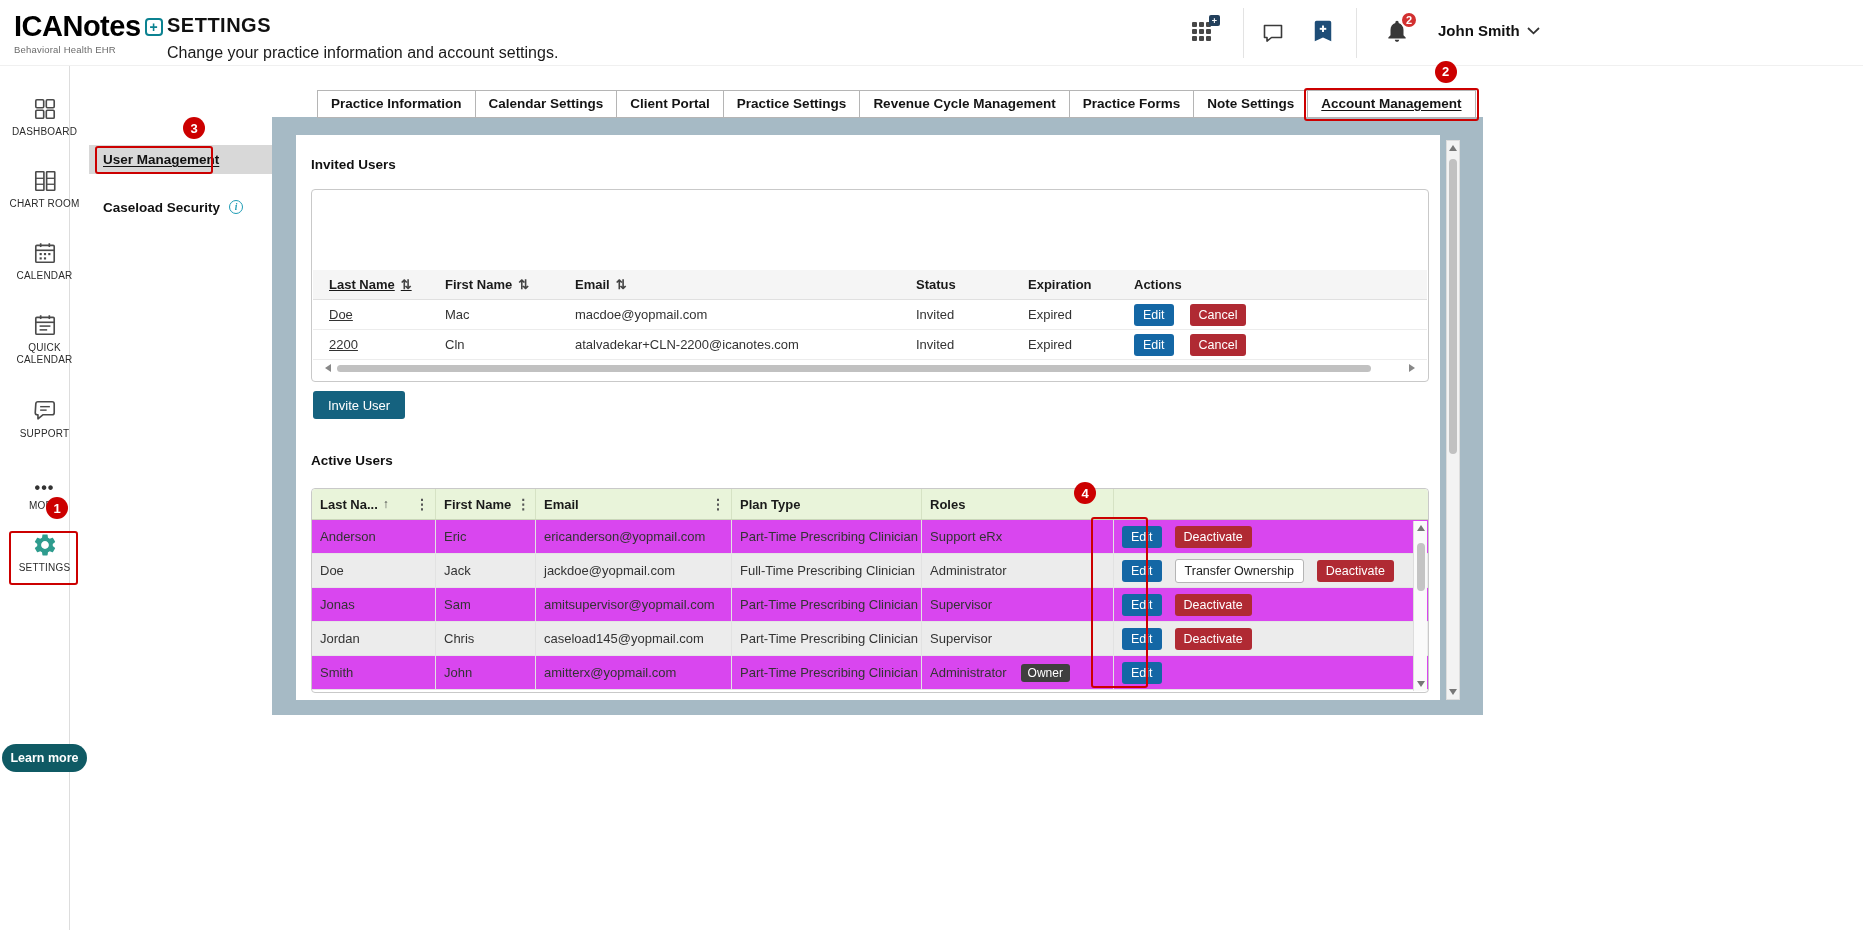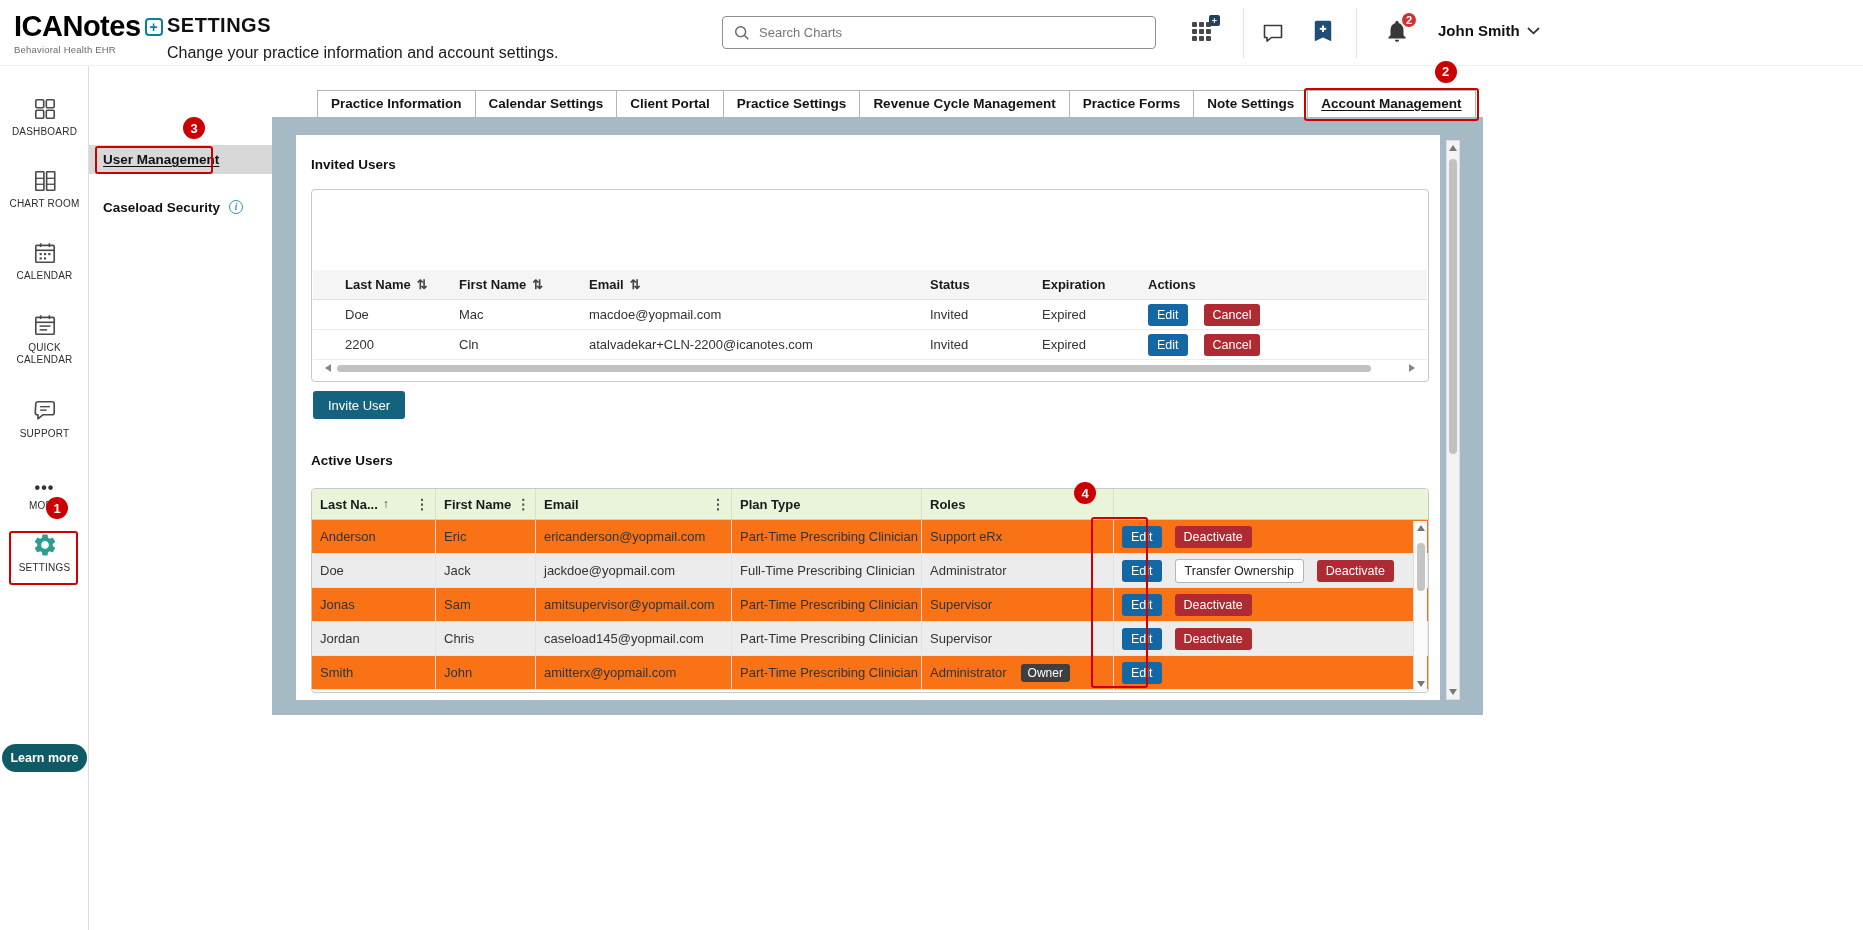--- a/index.html
+++ b/index.html
@@ -24,21 +24,21 @@
   .apps-grid { left:1192px; top:22px; width:20px; height:20px; display:grid; grid-template-columns:repeat(3,5px); grid-template-rows:repeat(3,5px); gap:2px; }
   .apps-grid i { background:#474747; border-radius:1px; }
   .grid-badge { position:absolute; top:-7px; right:-8px; width:11px; height:11px; background:#23405c; border-radius:2px; color:#fff; font-size:9px; font-weight:bold; display:flex; align-items:center; justify-content:center; font-style:normal; }
   .chat-ic { left:1261px; top:21px; }
   .add-ic { left:1310px; top:18px; }
   .bell-ic { left:1384px; top:18px; }
   .bell-badge { position:absolute; top:-7px; right:-8px; min-width:18px; height:18px; border-radius:50%; background:#d23030; color:#fff; font-size:11px; font-weight:bold; display:flex; align-items:center; justify-content:center; border:2px solid #fff; }
   .user-menu { position:absolute; left:1438px; top:22px; display:flex; align-items:center; gap:7px; font-size:15px; font-weight:bold; color:#111; cursor:pointer; }
 
   
-  .sidebar { position:absolute; left:0; top:66px; width:89px; height:864px; background:#fff; border-right:1px solid #ddd; }
+  .sidebar { position:absolute; left:0; top:66px; width:70px; height:864px; background:#fff; border-right:1px solid #ddd; }
   .side-item { position:absolute; left:0; width:89px; display:flex; flex-direction:column; align-items:center; cursor:pointer; }
   .slabel { margin-top:4px; font-size:10px; color:#2b2b2b; text-align:center; line-height:12px; letter-spacing:0.2px; }
   .more-dots { font-size:16px; font-weight:bold; color:#333; letter-spacing:1px; line-height:16px; }
   .learn-more { position:absolute; left:2px; top:678px; width:85px; height:28px; background:#0f5a64; color:#fff; border:none; border-radius:14px; font-size:12.5px; font-weight:bold; font-family:inherit; cursor:pointer; }
 
   
   .subnav { position:absolute; left:89px; top:66px; width:183px; height:649px; background:#fff; }
   .subnav-sel { position:absolute; left:0; top:79px; width:183px; height:29px; background:#d8d8d8; display:flex; align-items:center; padding-left:14px; cursor:pointer; }
   .subnav-link { font-size:13.5px; font-weight:bold; color:#111; text-decoration:underline; text-underline-offset:2px; }
   .subnav-item2 { position:absolute; left:0; top:127px; width:183px; height:28px; display:flex; align-items:center; padding-left:14px; gap:9px; cursor:pointer; }
@@ -61,37 +61,37 @@
   .card { position:absolute; left:15px; top:54px; width:1118px; height:193px; border:1px solid #c9c9c9; border-radius:4px; background:#fff; }
   .search-fs { position:absolute; left:25px; top:18px; width:1070px; height:38px; border:1px solid #767676; border-radius:3px; }
   .search-fs legend { margin-left:8px; padding:0 4px; font-size:10.5px; font-weight:bold; color:#222; }
   .search-fs input { position:absolute; left:8px; top:2px; right:42px; bottom:2px; border:none; outline:none; font-size:13px; font-family:inherit; }
   .fs-mag { position:absolute; right:10px; top:7px; }
 
   .itable { position:absolute; left:1px; right:1px; top:80px; }
   .irow { display:flex; align-items:center; height:30px; font-size:13px; color:#333; border-bottom:1px solid #ececec; }
   .ihead { background:#f5f5f5; font-weight:bold; color:#1a1a1a; border-bottom:1px solid #e0e0e0; }
   .ic { display:flex; align-items:center; gap:6px; overflow:hidden; white-space:nowrap; }
-  .ic1 { width:146px; padding-left:32px; } .ic2 { width:130px; } .ic3 { width:341px; }
+  .ic1 { width:132px; padding-left:16px;text-decoration:underline; } .ic2 { width:130px; } .ic3 { width:341px; }
   .ic4 { width:112px; } .ic5 { width:106px; } .ic6 { flex:1; display:flex; gap:8px; }
   .sort { font-size:13px; color:#444; cursor:pointer; }
 
   .hscroll { position:absolute; left:1px; right:1px; top:170px; height:16px; display:flex; align-items:center; padding:0 12px; gap:6px; }
   .htrack { flex:1; height:7px; position:relative; }
   .hthumb { position:absolute; left:0; top:0; width:97%; height:7px; background:#c1c1c1; border-radius:4px; cursor:pointer; }
   .tri-l { width:0; height:0; border-top:4px solid transparent; border-bottom:4px solid transparent; border-right:6px solid #888; cursor:pointer; }
   .tri-r { width:0; height:0; border-top:4px solid transparent; border-bottom:4px solid transparent; border-left:6px solid #888; cursor:pointer; }
   .tri-u { width:0; height:0; border-left:4px solid transparent; border-right:4px solid transparent; border-bottom:6px solid #777; cursor:pointer; }
   .tri-d { width:0; height:0; border-left:4px solid transparent; border-right:4px solid transparent; border-top:6px solid #777; cursor:pointer; }
 
   .invite-btn { position:absolute; left:17px; top:256px; height:28px; padding:0 15px; background:#15627f; color:#fff; font-size:13px; border:none; border-radius:3px; font-family:inherit; cursor:pointer; }
 
   .atable { position:absolute; left:15px; top:353px; width:1118px; height:205px; border:1px solid #c9c9c9; border-radius:4px; background:#fff; }
   .ahead { display:flex; align-items:center; height:31px; background:#e9f4da; border-bottom:1px solid #c9d6b8; font-size:13px; font-weight:bold; color:#1a1a1a; border-radius:4px 4px 0 0; }
-  .arow { display:flex; align-items:center; height:34px; font-size:13px; color:#333; border-bottom:1px solid #e4e4e4; background:#f97316; }
+  .arow { display:flex; align-items:center; height:34px; font-size:13px; color:#333; border-bottom:1px solid #e4e4e4; background:#d946ef; }
   .arow.alt { background:#ececec; }
   .ac { display:flex; align-items:center; gap:5px; height:100%; padding-left:8px; overflow:hidden; white-space:nowrap; border-right:1px solid #e2e2e2; }
   .ahead .ac { border-right:1px solid #d6e2c4; }
   .ac1 { width:124px; } .ac2 { width:100px; } .ac3 { width:196px; } .ac4 { width:190px; } .ac5 { width:192px; }
   .ac6 { flex:1; border-right:none; }
   .kebab { margin-left:auto; margin-right:6px; font-size:14px; color:#555; cursor:pointer; }
   .sort-asc { font-size:12px; color:#444; }
   .owner-badge { display:inline-flex; align-items:center; background:#3f3f3f; color:#fff; font-size:12px; padding:2px 7px; border-radius:3px; margin-left:9px; }
 
   .btn { display:inline-flex; align-items:center; justify-content:center; font-size:12.5px; height:22px; padding:0 9px; border-radius:3px; border:none; font-family:inherit; cursor:pointer; white-space:nowrap; }
@@ -133,27 +133,20 @@
         <span class="logo-plus">+</span>
       </div>
       <div class="logo-sub">Behavioral Health EHR</div>
     </div>
 
     <div class="page-head">
       <div class="page-title">SETTINGS</div>
       <div class="page-sub">Change your practice information and account settings.</div>
     </div>
 
-    <div class="search-box">
-      <svg width="18" height="18" viewBox="0 0 20 20">
-        <circle cx="8.5" cy="8.5" r="5.5" fill="none" stroke="#666" stroke-width="1.6"></circle>
-        <line x1="12.8" y1="12.8" x2="17" y2="17" stroke="#666" stroke-width="1.6"></line>
-      </svg>
-      <input type="text" placeholder="Search Charts" style="">
-    </div>
 
     <div class="hsep" style="left:1243px;"></div>
     <div class="hsep" style="left:1356px;"></div>
 
     <div class="hicon apps-grid">
       <i></i>
         <i></i>
         <i></i>
         <i></i>
         <i></i>

